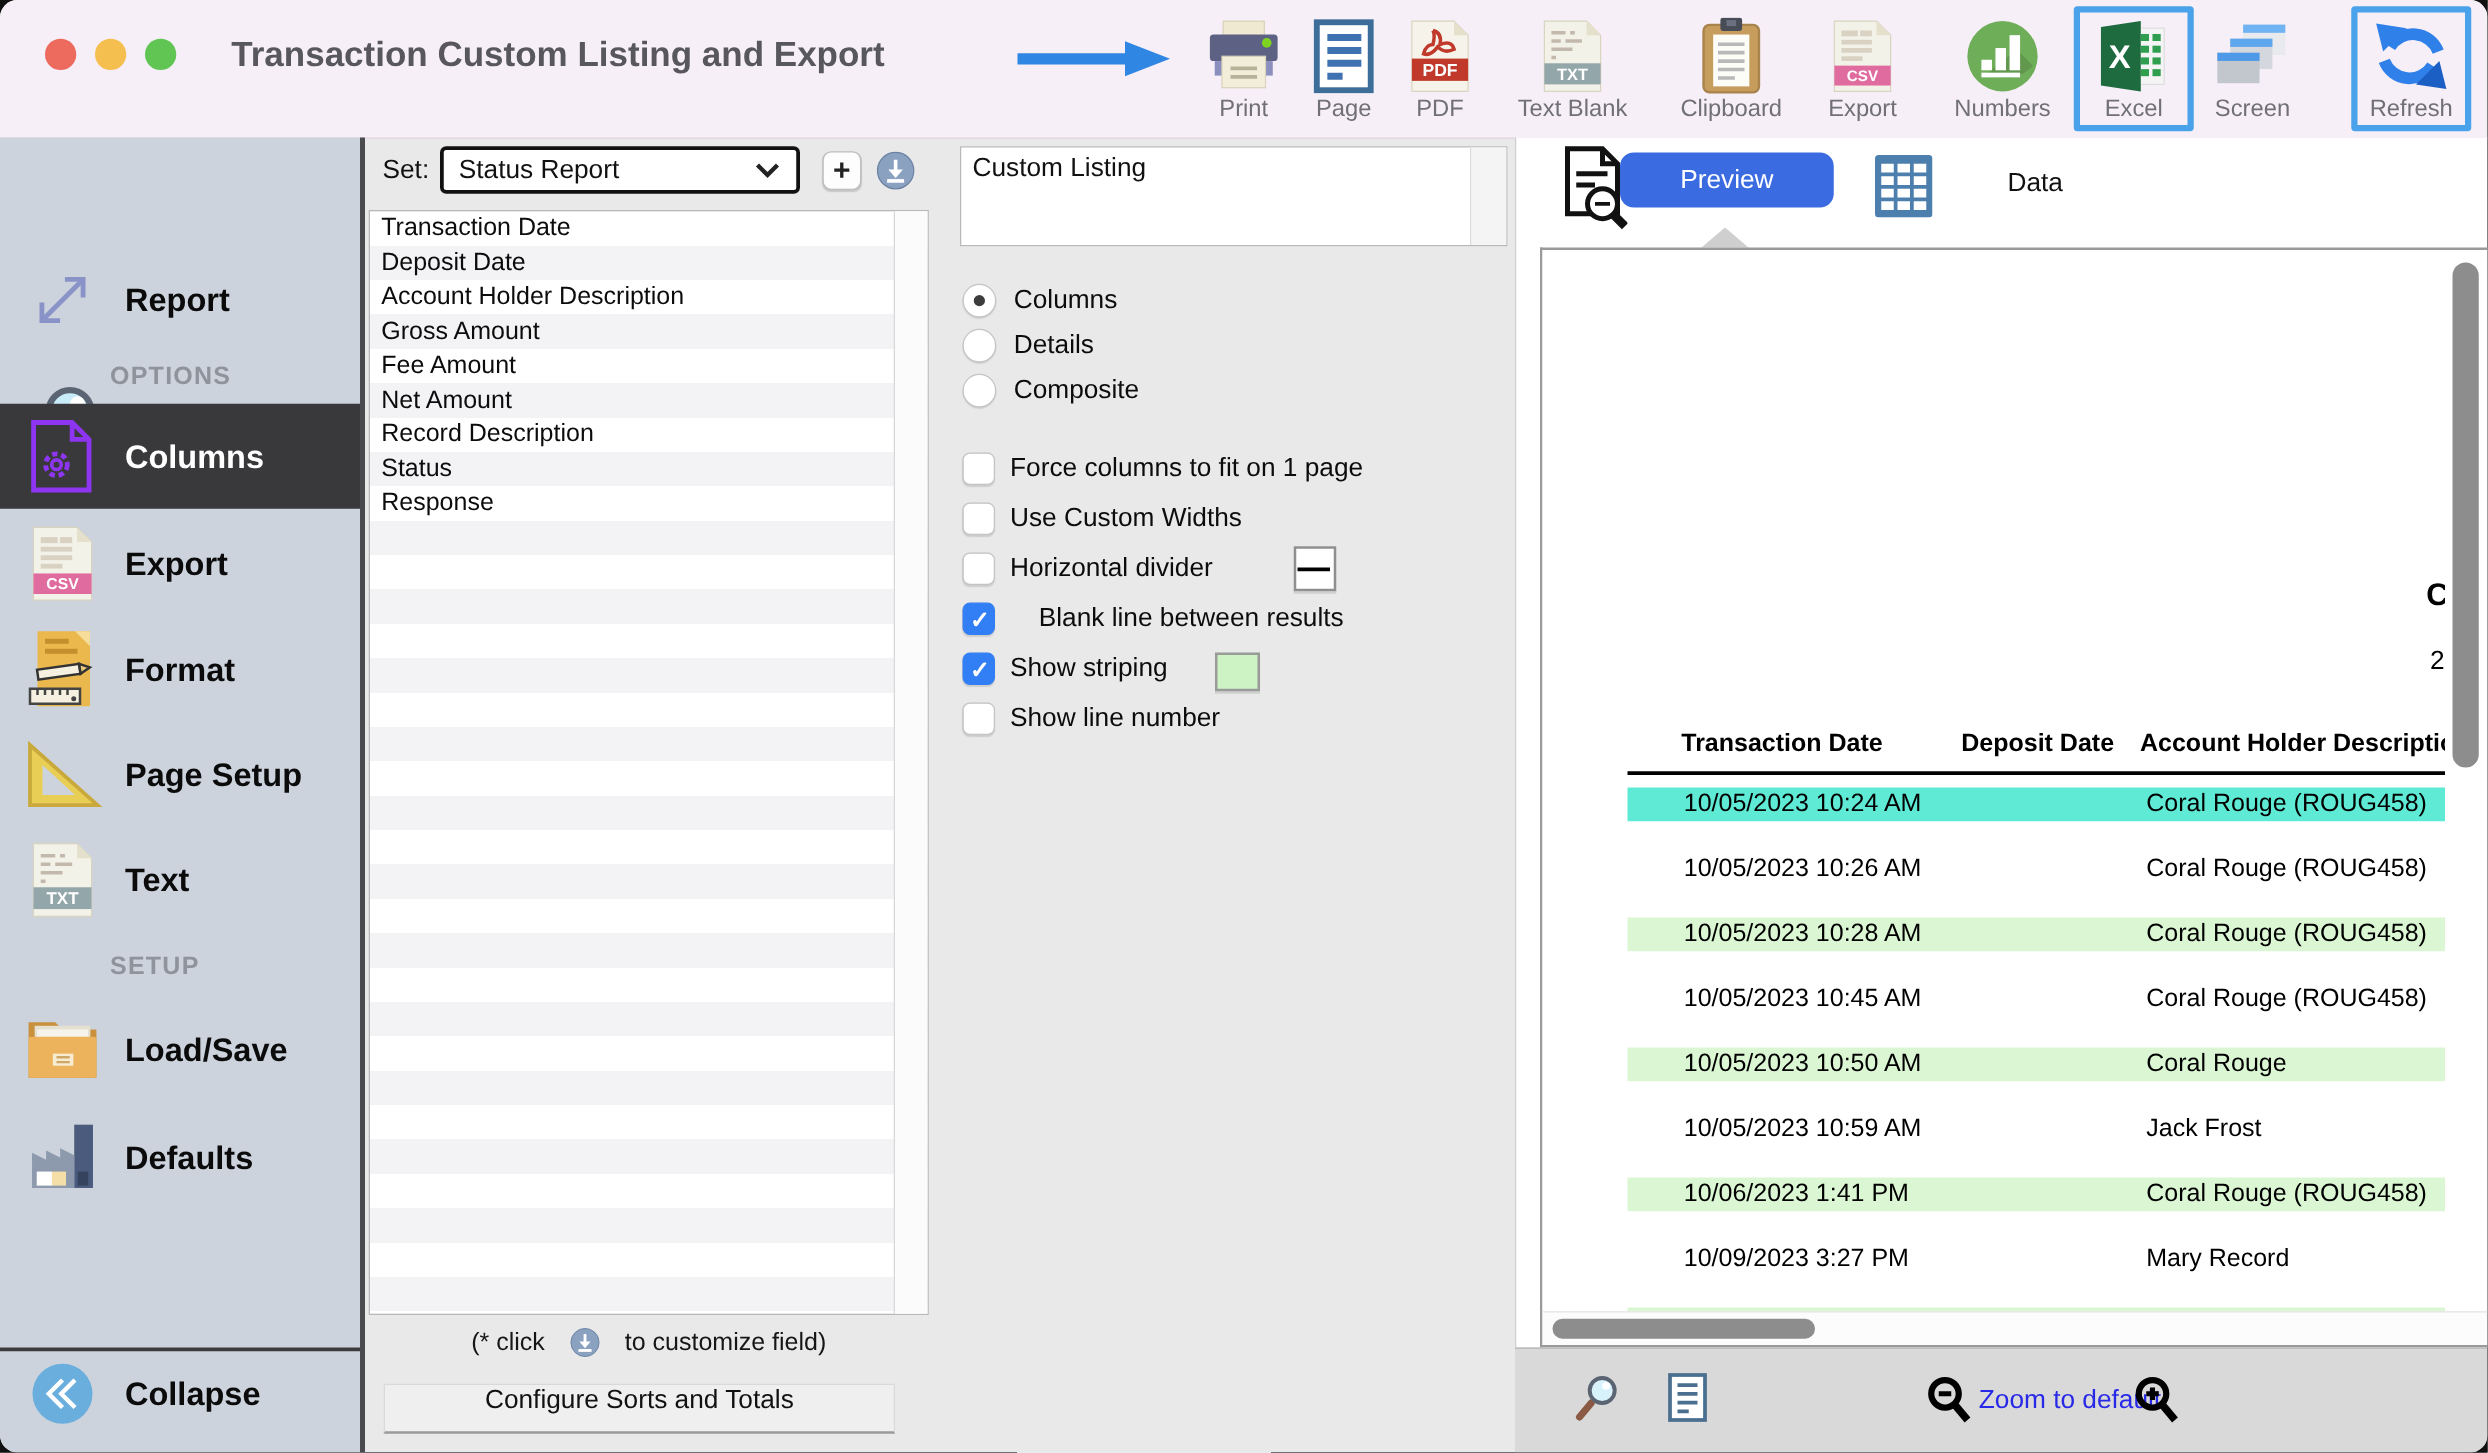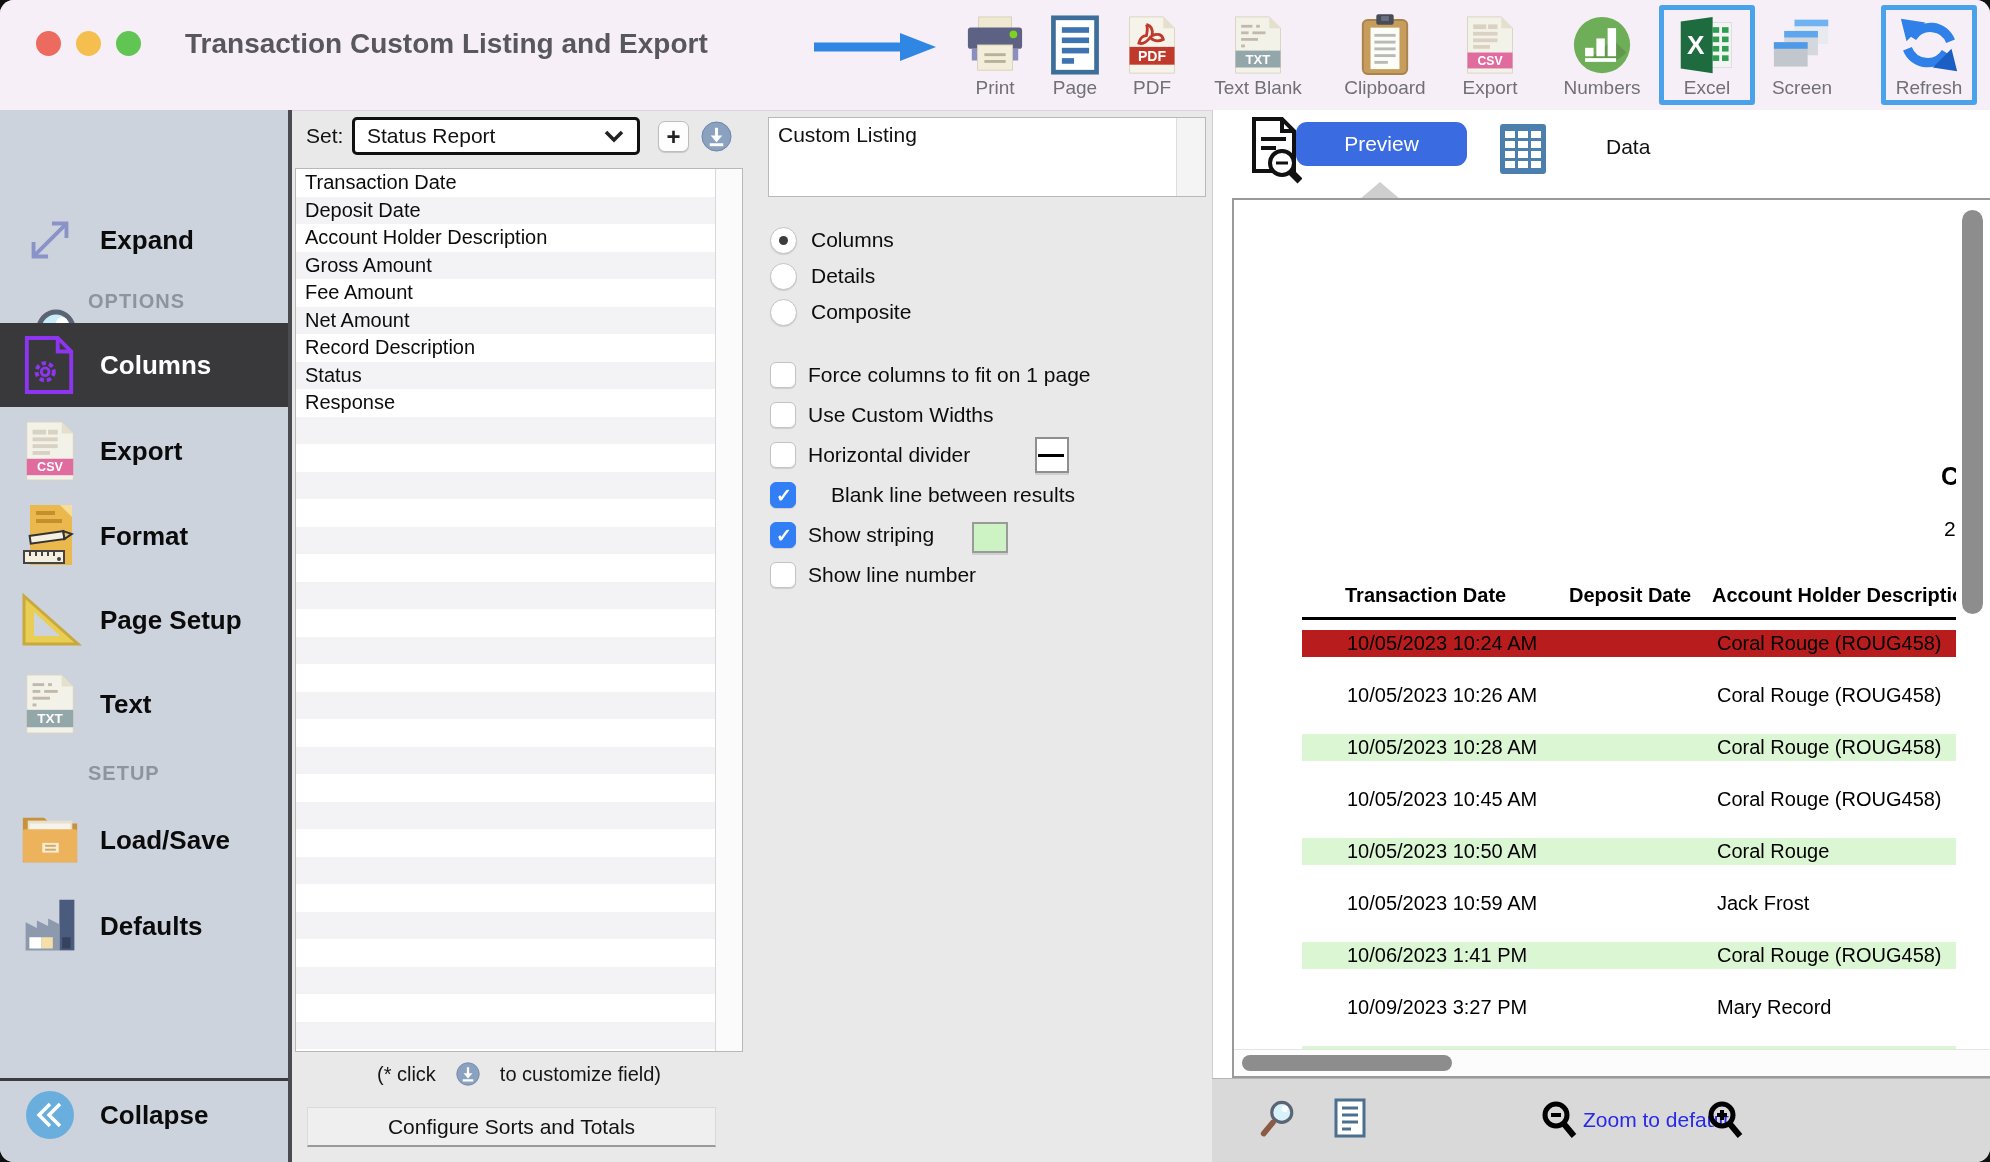--- a/index.html
+++ b/index.html
@@ -26,21 +26,21 @@
   
   #set-label{position:absolute;left:306px;top:124px;font-size:21px;color:#111;}
   #set-dropdown{position:absolute;left:352px;top:117px;width:288px;height:38px;background:#fff;border:3px solid #111;border-radius:5px;box-sizing:border-box;display:flex;align-items:center;}
   #set-dropdown span{font-size:21px;color:#111;margin-left:12px;flex:1;}
   #add-set-btn{position:absolute;left:658px;top:121px;width:31px;height:31px;background:#fdfdfd;border:1px solid #bdbdbd;border-radius:7px;box-sizing:border-box;font-size:24px;font-weight:700;color:#222;display:flex;align-items:center;justify-content:center;box-shadow:0 1px 1px rgba(0,0,0,.15);}
   #set-download-btn{position:absolute;left:701px;top:121px;width:31px;height:31px;}
   #field-list{position:absolute;left:295px;top:168px;width:448px;height:884px;background:repeating-linear-gradient(#ffffff 0px,#ffffff 27.5px,#f3f3f5 27.5px,#f3f3f5 55px);border:1px solid #b8b8b8;box-sizing:border-box;}
   #field-scroll-lane{position:absolute;right:0;top:0;width:26px;height:100%;background:#fbfbfb;border-left:1px solid #d8d8d8;}
   .field-row{position:absolute;left:0;width:420px;height:27.5px;line-height:27.5px;padding-left:9px;font-size:20px;color:#0c0c0c;white-space:nowrap;overflow:hidden;}
   #field-hint{position:absolute;left:295px;top:1062px;width:448px;display:flex;align-items:center;justify-content:center;gap:20px;font-size:20px;color:#161616;}
-  #configure-btn{position:absolute;left:307px;top:1107px;width:409px;height:40px;background:#efefef;border:1px solid #d9d9d9;border-bottom:2px solid #9a9a9a;box-sizing:border-box;font-size:21px;color:#111;display:flex;align-items:center;justify-content:center;}
+  #configure-btn{position:absolute;left:307px;top:1107px;width:409px;height:40px;background:#efefef;border:1px solid #d9d9d9;border-bottom:2px solid #9a9a9a;box-sizing:border-box;font-size:21px;color:#111;display:flex;align-items:flex-start;justify-content:center;}
   
   #listing-titlebox{position:absolute;left:768px;top:117px;width:438px;height:80px;background:#fff;border:1px solid #b9b9b9;box-sizing:border-box;}
   #listing-titlebox .txt{position:absolute;left:9px;top:5px;font-size:21px;color:#111;}
   #listing-scroll-lane{position:absolute;right:0;top:0;width:28px;height:100%;background:#f4f4f4;border-left:1px solid #ddd;}
   .radio-row{position:absolute;left:770px;display:flex;align-items:center;gap:14px;height:30px;}
   .radio{width:27px;height:27px;border-radius:50%;background:#fff;border:1px solid #c4c4c4;box-sizing:border-box;box-shadow:0 1px 1px rgba(0,0,0,.12);position:relative;flex:none;}
   .radio.on::after{content:"";position:absolute;left:8px;top:8px;width:9px;height:9px;border-radius:50%;background:#3c3c3c;}
   .check-row{position:absolute;left:770px;display:flex;align-items:center;gap:12px;height:30px;}
   .cbx{width:26px;height:26px;border-radius:6px;background:#fff;border:1px solid #c4c4c4;box-sizing:border-box;flex:none;position:relative;box-shadow:0 1px 1px rgba(0,0,0,.12);}
   .cbx.on{background:#327ef5;border-color:#327ef5;}
@@ -252,21 +252,21 @@
 
   <div id="sidebar">
     <div class="sb-row" style="top:95px;height:70px;">
       <span class="sb-ico">
         <svg width="62" height="62" viewBox="0 0 64 64" fill="none" stroke="#8a93c8" stroke-width="4">
             <line x1="15" y1="49" x2="49" y2="15"></line>
             <polyline points="34,15 49,15 49,30"></polyline>
             <polyline points="15,34 15,49 30,49"></polyline>
           </svg>
       </span>
-      <span class="sb-label">Expand</span>
+      <span class="sb-label">Report</span>
     </div>
     <div class="sb-row" style="top:192px;height:72px;">
       <span class="sb-ico">
         <svg width="64" height="66" viewBox="0 0 64 66">
             <line x1="24" y1="40" x2="9" y2="58" stroke="#8a5a44" stroke-width="10" stroke-linecap="round"></line>
             <circle cx="38" cy="24" r="17" fill="#c8ecfa" stroke="#5a6472" stroke-width="5"></circle>
             <circle cx="44" cy="18" r="6" fill="#fff"></circle>
           </svg>
       </span>
       <span class="sb-label">Search</span>
@@ -530,21 +530,21 @@
 
   <div id="pv-container">
     <div id="pv-page">
       <span class="pv-title-clip" style="left:707px;top:262px;">C</span>
       <span class="pv-sub-clip" style="left:710px;top:317px;">2</span>
       <span class="pv-col" style="left:111px;top:384px;">Transaction Date</span>
       <span class="pv-col" style="left:335px;top:384px;">Deposit Date</span>
       <span class="pv-col" style="left:478px;top:384px;">Account Holder Description</span>
       <div id="pv-rule" style="top:417px;"></div>
       <div id="pv-rows">
-        <div class="pv-row" style="top: 430px; background: #b91c1c;">
+        <div class="pv-row" style="top: 430px; background: #5eead4;">
             <span class="pv-cell-date" style="white-space: pre;">10/05/2023 10:24 AM</span>
             <span class="pv-cell-holder" style="white-space: pre;">Coral Rouge (ROUG458)</span>
           </div>
         <div class="pv-row" style="top:482px;">
             <span class="pv-cell-date" style="white-space: pre;">10/05/2023 10:26 AM</span>
             <span class="pv-cell-holder" style="white-space: pre;">Coral Rouge (ROUG458)</span>
           </div>
         <div class="pv-row" style="top: 534px; background: rgb(219, 246, 211);">
             <span class="pv-cell-date" style="white-space: pre;">10/05/2023 10:28 AM</span>
             <span class="pv-cell-holder" style="white-space: pre;">Coral Rouge (ROUG458)</span>

